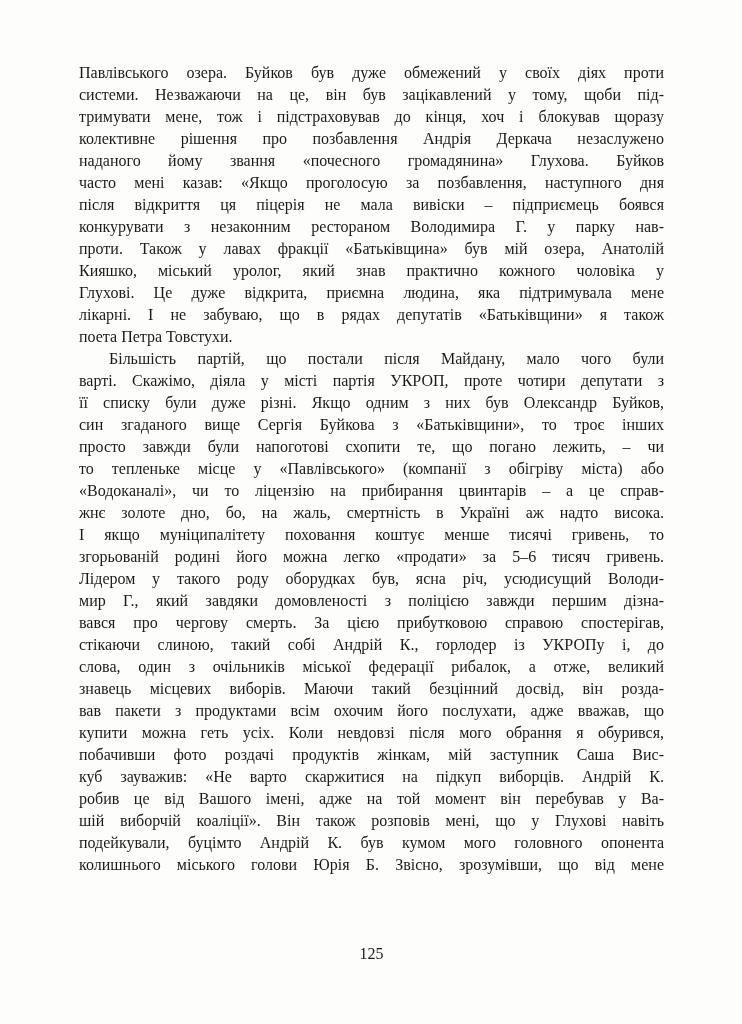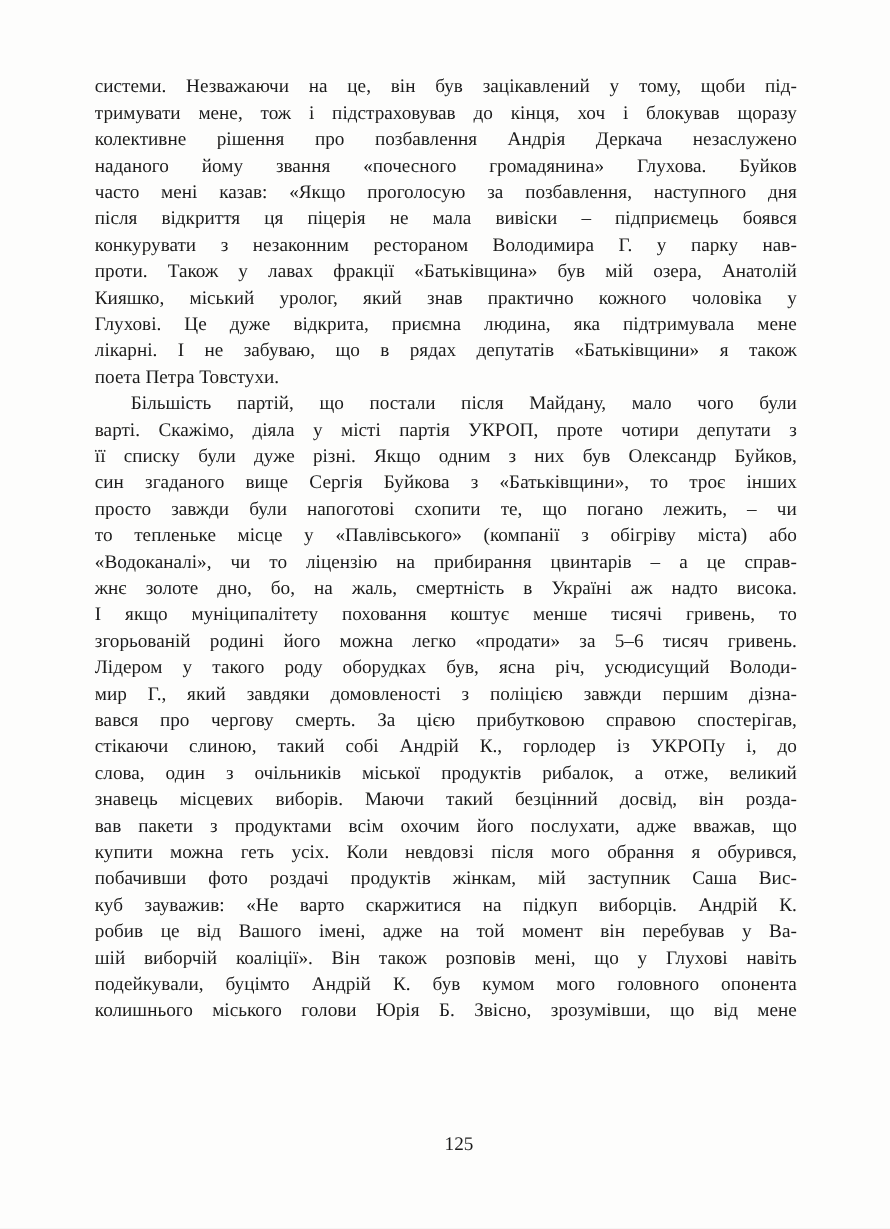--- a/index.html
+++ b/index.html
@@ -34,34 +34,35 @@
     min-height: 22px;
   }
   .line.last {
     text-align-last: left;
   }
   .line.indent {
     text-indent: 30px;
   }
   .page-number {
     position: absolute;
-    left: 90px;
+    left: 79px;
     top: 945px;
     width: 585px;
     text-align: center;
     font-size: 16px;
     color: #1b1b1b;
   }
 </style>
 </head>
 <body>
 
 <div class="page">
   <div class="text-block" id="text-block">
       <div class="paragraph">
+        <div class="line">Павлівського озера. Буйков був дуже обмежений у своїх діях проти</div>
         <div class="line">системи. Незважаючи на це, він був зацікавлений у тому, щоби під-</div>
         <div class="line">тримувати мене, тож і підстраховував до кінця, хоч і блокував щоразу</div>
         <div class="line">колективне рішення про позбавлення Андрія Деркача незаслужено</div>
         <div class="line">наданого йому звання «почесного громадянина» Глухова. Буйков</div>
         <div class="line">часто мені казав: «Якщо проголосую за позбавлення, наступного дня</div>
         <div class="line">після відкриття ця піцерія не мала вивіски – підприємець боявся</div>
         <div class="line">конкурувати з незаконним рестораном Володимира Г. у парку нав-</div>
         <div class="line">проти. Також у лавах фракції «Батьківщина» був мій озера, Анатолій</div>
         <div class="line">Кияшко, міський уролог, який знав практично кожного чоловіка у</div>
         <div class="line">Глухові. Це дуже відкрита, приємна людина, яка підтримувала мене</div>
@@ -76,21 +77,21 @@
         <div class="line">просто завжди були напоготові схопити те, що погано лежить, – чи</div>
         <div class="line">то тепленьке місце у «Павлівського» (компанії з обігріву міста) або</div>
         <div class="line">«Водоканалі», чи то ліцензію на прибирання цвинтарів – а це справ-</div>
         <div class="line">жнє золоте дно, бо, на жаль, смертність в Україні аж надто висока.</div>
         <div class="line">І якщо муніципалітету поховання коштує менше тисячі гривень, то</div>
         <div class="line">згорьованій родині його можна легко «продати» за 5–6 тисяч гривень.</div>
         <div class="line">Лідером у такого роду оборудках був, ясна річ, усюдисущий Володи-</div>
         <div class="line">мир Г., який завдяки домовленості з поліцією завжди першим дізна-</div>
         <div class="line">вався про чергову смерть. За цією прибутковою справою спостерігав,</div>
         <div class="line">стікаючи слиною, такий собі Андрій К., горлодер із УКРОПу і, до</div>
-        <div class="line">слова, один з очільників міської продуктів рибалок, а отже, великий</div>
+        <div class="line">слова, один з очільників міської федерації рибалок, а отже, великий</div>
         <div class="line">знавець місцевих виборів. Маючи такий безцінний досвід, він розда-</div>
         <div class="line">вав пакети з продуктами всім охочим його послухати, адже вважав, що</div>
         <div class="line">купити можна геть усіх. Коли невдовзі після мого обрання я обурився,</div>
         <div class="line">побачивши фото роздачі продуктів жінкам, мій заступник Саша Вис-</div>
         <div class="line">куб зауважив: «Не варто скаржитися на підкуп виборців. Андрій К.</div>
         <div class="line">робив це від Вашого імені, адже на той момент він перебував у Ва-</div>
         <div class="line">шій виборчій коаліції». Він також розповів мені, що у Глухові навіть</div>
         <div class="line">подейкували, буцімто Андрій К. був кумом мого головного опонента</div>
         <div class="line">колишнього міського голови Юрія Б. Звісно, зрозумівши, що від мене</div>
       </div>

